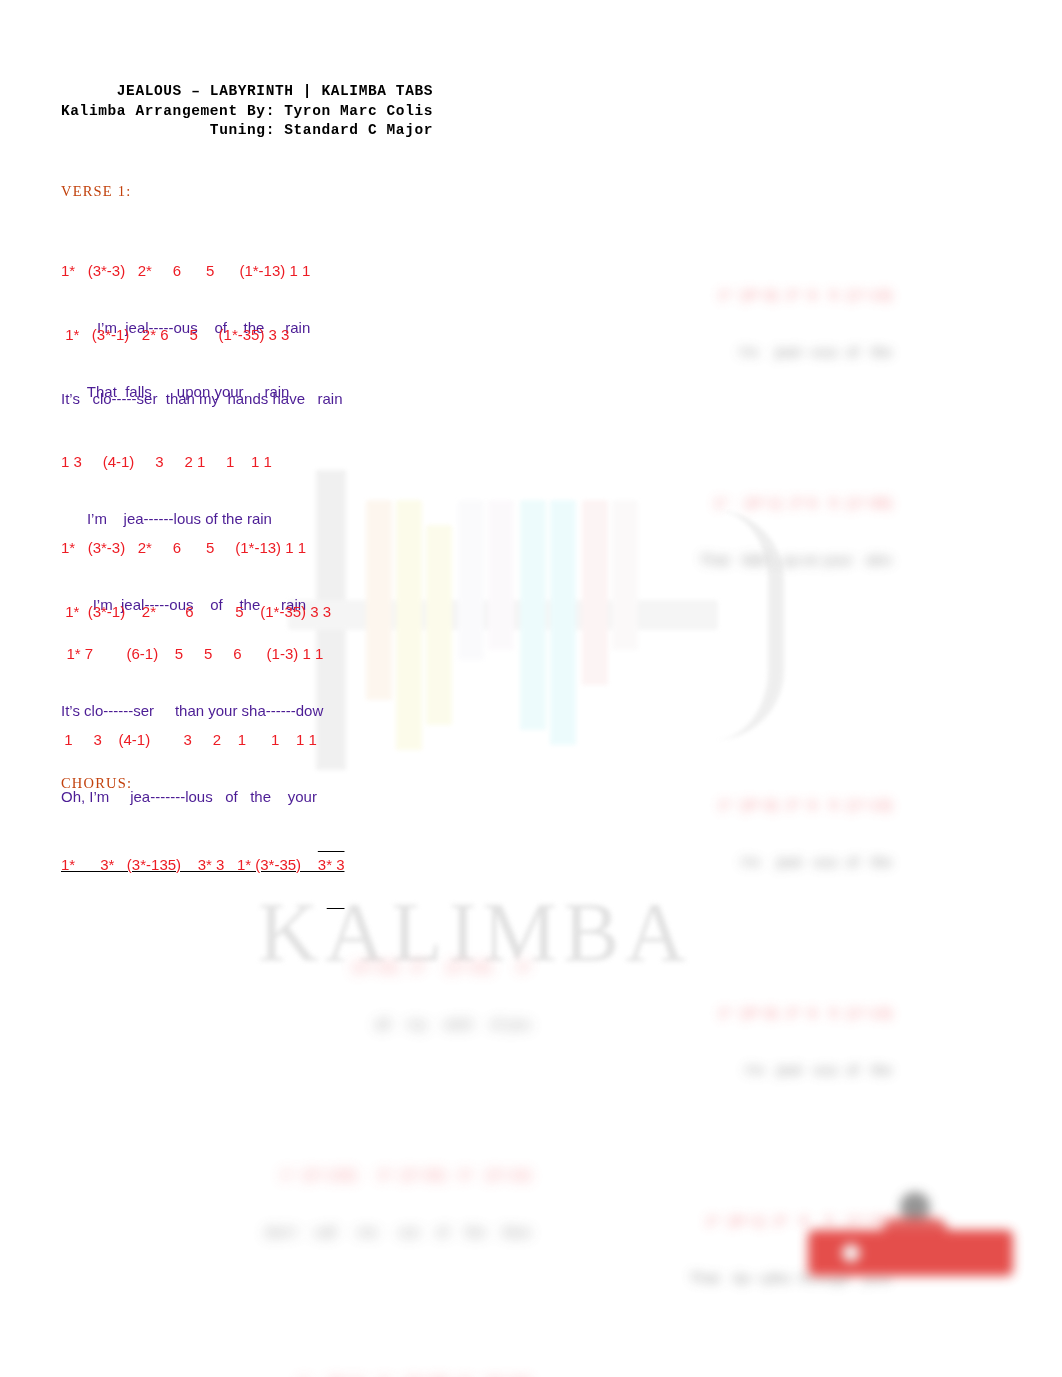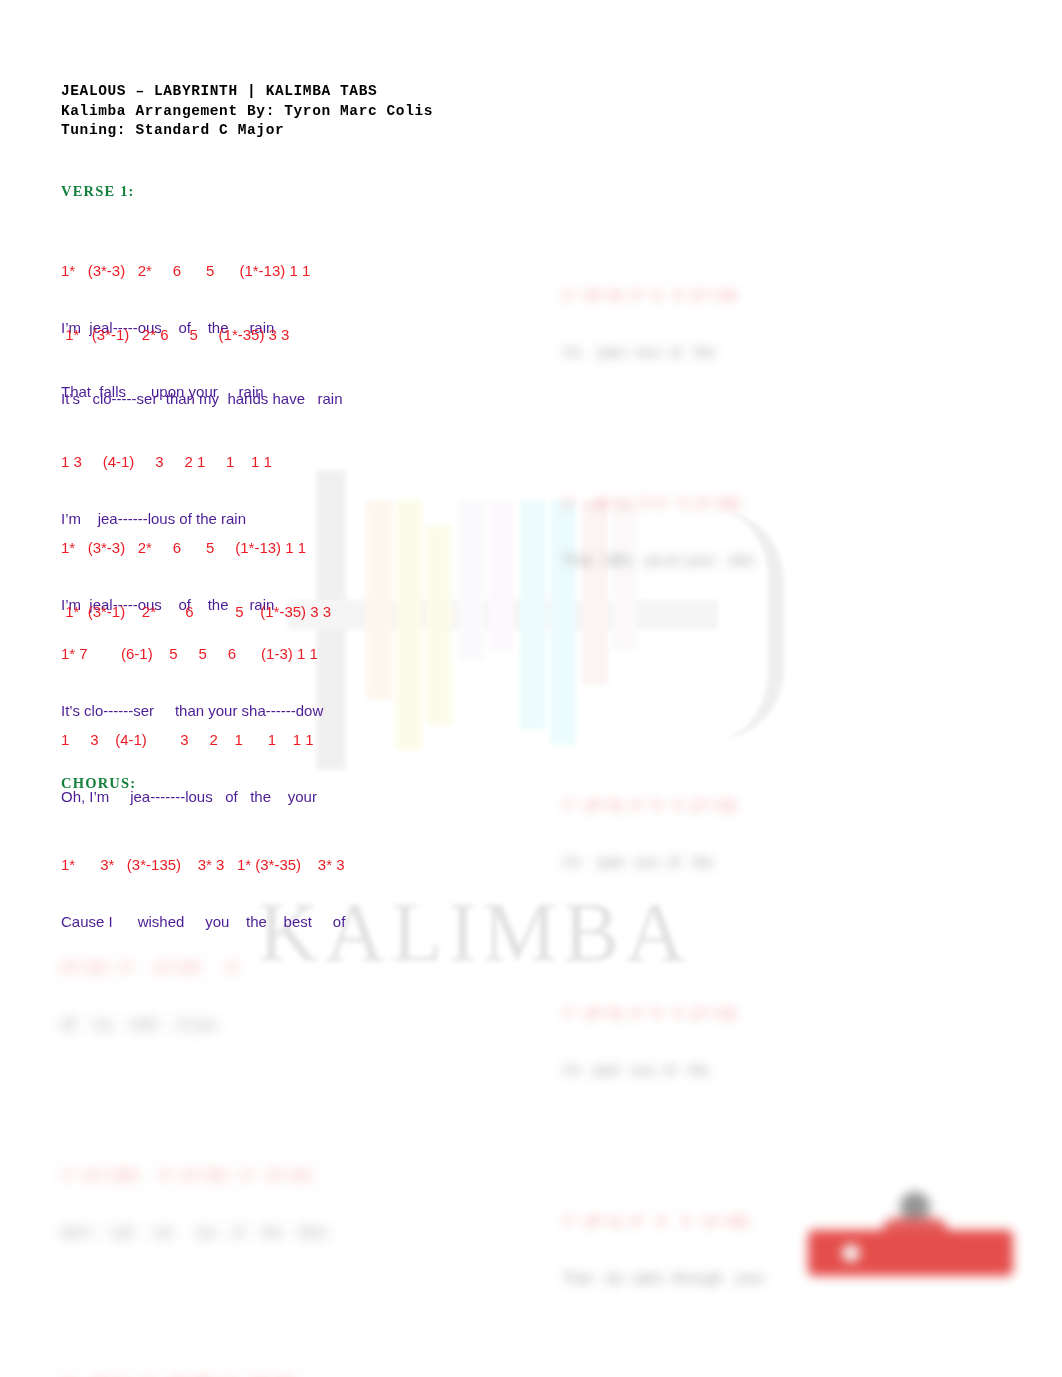--- a/index.html
+++ b/index.html
@@ -12,20 +12,21 @@
     font-family: "Liberation Sans", sans-serif;
     -webkit-font-smoothing: antialiased;
   }
 
   .page {
     position: relative;
     width: 1062px;
     height: 1377px;
     background: #ffffff;
     overflow: hidden;
+    text-align: right;
   }
 
   
   .watermark-layer {
     position: absolute;
     inset: 0;
     pointer-events: none;
     z-index: 0;
   }
 
@@ -98,24 +99,24 @@
     line-height: 19.5px;
     color: #000000;
     letter-spacing: 0.6px;
     white-space: pre;
   }
 
   .section-heading {
     position: absolute;
     left: 61px;
     font-family: "Liberation Serif", "DejaVu Serif", serif;
-    font-weight: bold;
+    font-weight: normal;
     font-size: 14.5px;
     letter-spacing: 1.2px;
-    color: #15803d;
+    color: #c2410c;
     white-space: pre;
   }
 
   
   .tab-block {
     position: absolute;
     white-space: pre;
   }
   .tab-line {
     color: #ed1c24;
@@ -303,20 +304,19 @@
       <div class="lyric-line">It’s clo------ser     than your sha------dow</div>
     </div>
 
     <div class="tab-block" style="left:61px; top:693px;">
       <div class="tab-line">1     3    (4-1)        3     2    1      1    1 1</div>
       <div class="lyric-line">Oh, I’m     jea-------lous   of   the    your</div>
     </div>
 
     <div class="section-heading" style="top:775px;">CHORUS:</div>
 
-    <div class="tab-block" style="left:61px; top:818px;">
+    <div class="tab-block" style="left:61px; top:818px;text-decoration:underline;">
       <div class="tab-line">1*      3*   (3*-135)    3* 3   1* (3*-35)    3* 3</div>
-      <div class="lyric-line">Cause I      wished     you    the    best     of</div>
     </div>
 
 
   </div>
 </div>
 
 </body></html>

